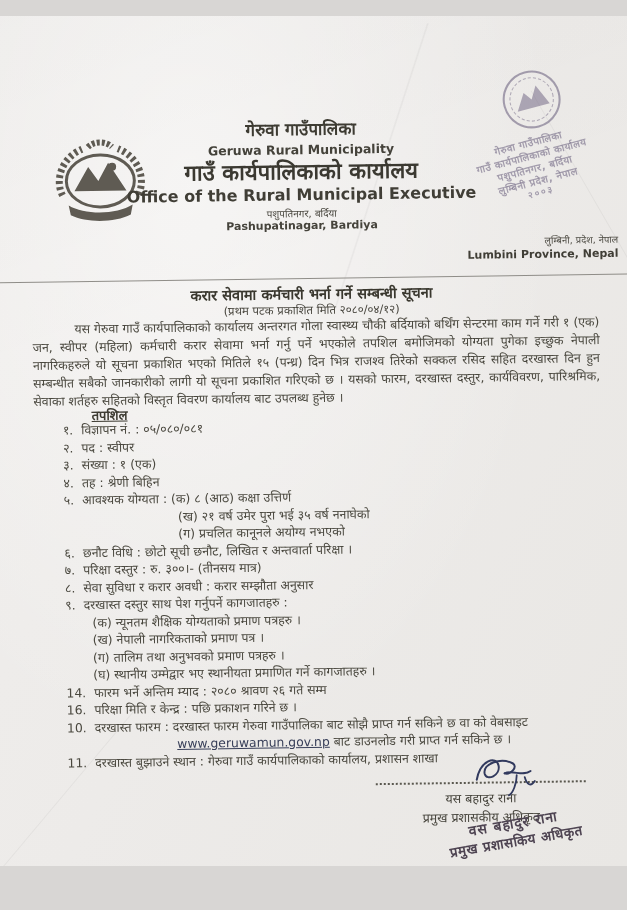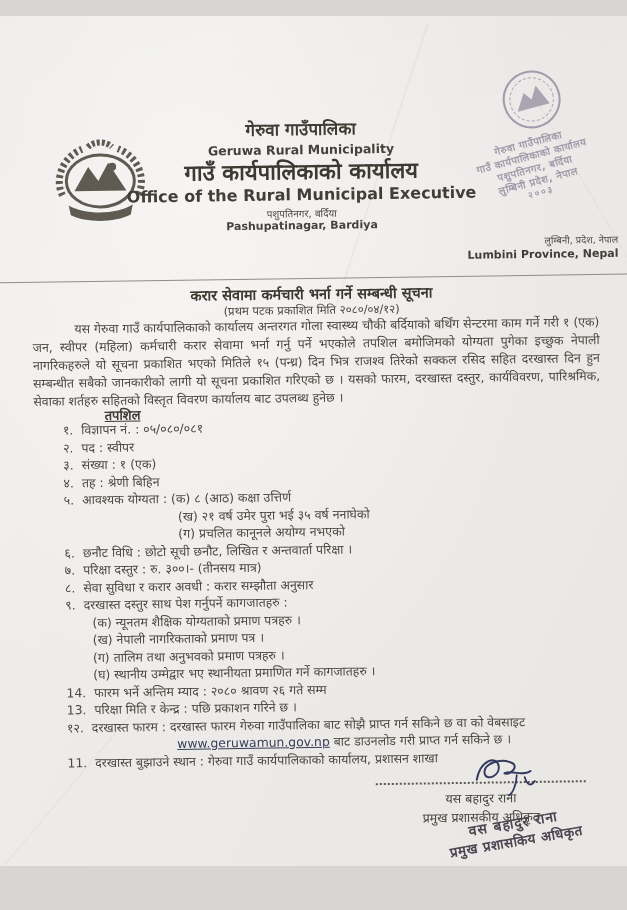--- a/index.html
+++ b/index.html
@@ -41,21 +41,21 @@
 
   .rule{position:absolute;left:-4px;right:-4px;top:262px;height:1px;background:#8f8d88;}
 
   .title{position:absolute;left:0;right:0;top:267px;text-align:center;font-size:14.5px;font-weight:bold;color:#3a382f;}
   .subtitle{position:absolute;left:0;right:0;top:286px;text-align:center;font-size:11.5px;color:#4a4840;}
 
   .bodytext{
     position:absolute;left:34px;right:26px;top:301px;margin:0;
     font-size:12.4px;line-height:18.1px;text-align:justify;text-indent:42px;color:#4a483f;
   }
-  .tapasil{position:absolute;left:105px;top:387px;font-size:13px;font-weight:bold;text-decoration:underline;color:#3e3c33;}
+  .tapasil{position:absolute;left:92px;top:387px;font-size:13px;font-weight:bold;text-decoration:underline;color:#3e3c33;}
 
   ol.items{position:absolute;left:63px;right:24px;top:402px;margin:0;padding:0;list-style:none;font-size:12.4px;line-height:17.5px;color:#4a483f;}
   ol.items li{margin:0;}
   ol.items .num{margin-right:8px;}
   .sub{margin:0;}
   .sub-deep{margin-left:114px;}
   .sub-shallow{margin-left:27px;}
   .url-line{margin-left:110px;}
   a.url{color:#39405a;text-decoration:underline;}
 
@@ -133,22 +133,22 @@
         <li><span class="num">१.</span><span class="txt">विज्ञापन नं. : ०५/०८०/०८१</span></li>
         <li><span class="num">२.</span><span class="txt">पद : स्वीपर</span></li>
         <li><span class="num">३.</span><span class="txt">संख्या : १ (एक)</span></li>
         <li><span class="num">४.</span><span class="txt">तह : श्रेणी बिहिन</span></li>
         <li><span class="num">५.</span><span class="txt">आवश्यक योग्यता : (क) ८ (आठ) कक्षा उत्तिर्ण</span><div class="sub sub-deep">(ख) २१ वर्ष उमेर पुरा भई ३५ वर्ष ननाघेको</div><div class="sub sub-deep">(ग) प्रचलित कानूनले अयोग्य नभएको</div></li>
         <li><span class="num">६.</span><span class="txt">छनौट विधि : छोटो सूची छनौट, लिखित र अन्तवार्ता परिक्षा ।</span></li>
         <li><span class="num">७.</span><span class="txt">परिक्षा दस्तुर : रु. ३००।- (तीनसय मात्र)</span></li>
         <li><span class="num">८.</span><span class="txt">सेवा सुविधा र करार अवधी : करार सम्झौता अनुसार</span></li>
         <li><span class="num">९.</span><span class="txt">दरखास्त दस्तुर साथ पेश गर्नुपर्ने कागजातहरु :</span><div class="sub sub-shallow">(क) न्यूनतम शैक्षिक योग्यताको प्रमाण पत्रहरु ।</div><div class="sub sub-shallow">(ख) नेपाली नागरिकताको प्रमाण पत्र ।</div><div class="sub sub-shallow">(ग) तालिम तथा अनुभवको प्रमाण पत्रहरु ।</div><div class="sub sub-shallow">(घ) स्थानीय उम्मेद्वार भए स्थानीयता प्रमाणित गर्ने कागजातहरु ।</div></li>
         <li><span class="num">14.</span><span class="txt">फारम भर्ने अन्तिम म्याद : २०८० श्रावण २६ गते सम्म</span></li>
-        <li><span class="num">13.</span><span class="txt">परिक्षा मिति र केन्द्र : पछि प्रकाशन गरिने छ ।</span></li>
-        <li><span class="num">१२.</span><span class="txt">दरखास्त फारम : दरखास्त फारम गेरुवा गाउँपालिका बाट सोझै प्राप्त गर्न सकिने छ वा को वेबसाइट</span><div class="url-line"><a href="#" class="url">www.geruwamun.gov.np</a><span> बाट डाउनलोड गरी प्राप्त गर्न सकिने छ ।</span></div></li>
+        <li><span class="num">16.</span><span class="txt">परिक्षा मिति र केन्द्र : पछि प्रकाशन गरिने छ ।</span></li>
+        <li><span class="num">10.</span><span class="txt">दरखास्त फारम : दरखास्त फारम गेरुवा गाउँपालिका बाट सोझै प्राप्त गर्न सकिने छ वा को वेबसाइट</span><div class="url-line"><a href="#" class="url">www.geruwamun.gov.np</a><span> बाट डाउनलोड गरी प्राप्त गर्न सकिने छ ।</span></div></li>
         <li><span class="num">11.</span><span class="txt">दरखास्त बुझाउने स्थान : गेरुवा गाउँ कार्यपालिकाको कार्यालय, प्रशासन शाखा</span></li>
       </ol>
 
     <div class="sig-block">
       <svg class="sig-scribble" viewBox="0 0 90 52">
         <path d="M16,30 C20,10 36,6 38,16 C40,26 26,32 24,24 C22,14 40,8 52,14 C58,17 50,26 44,24" fill="none" stroke="#323a5e" stroke-width="2" stroke-linecap="round"></path>
         <path d="M44,24 C52,20 62,28 70,22 M56,26 C56,34 52,44 48,46 M64,28 C66,36 70,38 74,32" fill="none" stroke="#323a5e" stroke-width="1.8" stroke-linecap="round"></path>
       </svg>
       <div class="sig-dots"></div>
       <div class="sig-name">यस बहादुर राना</div>

